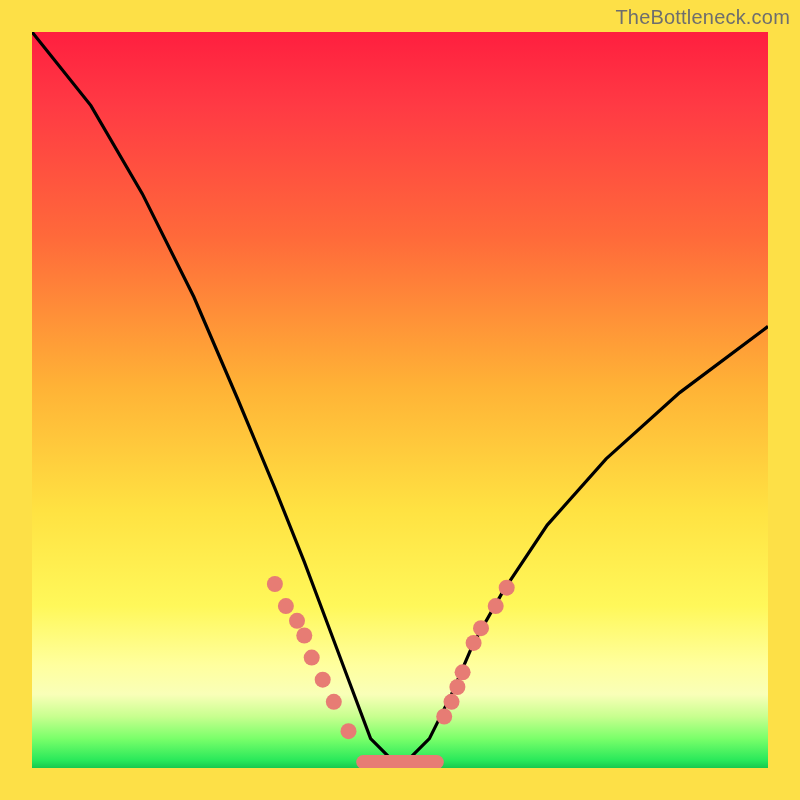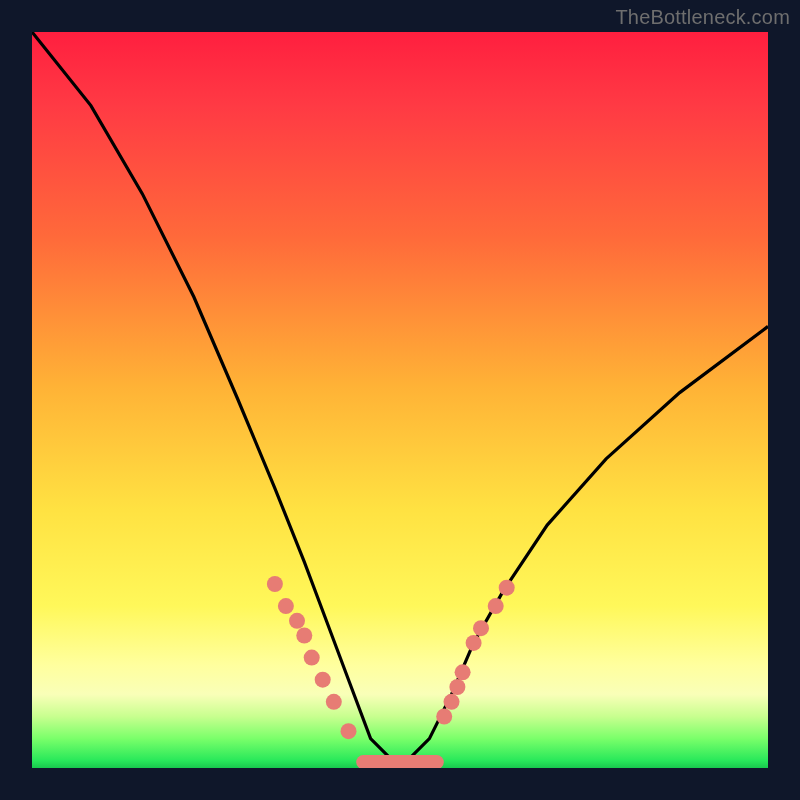--- a/index.html
+++ b/index.html
@@ -8,21 +8,21 @@
     width: 800px;
     height: 800px;
     background: #000;
     overflow: hidden;
     font-family: Arial, Helvetica, sans-serif;
   }
   .frame {
     position: relative;
     width: 800px;
     height: 800px;
-    background: #0f172a;
+    background: #fde047;
   }
   .plot {
     position: absolute;
     left: 32px;
     top: 32px;
     width: 736px;
     height: 736px;
     
     background: linear-gradient(
       to bottom,

